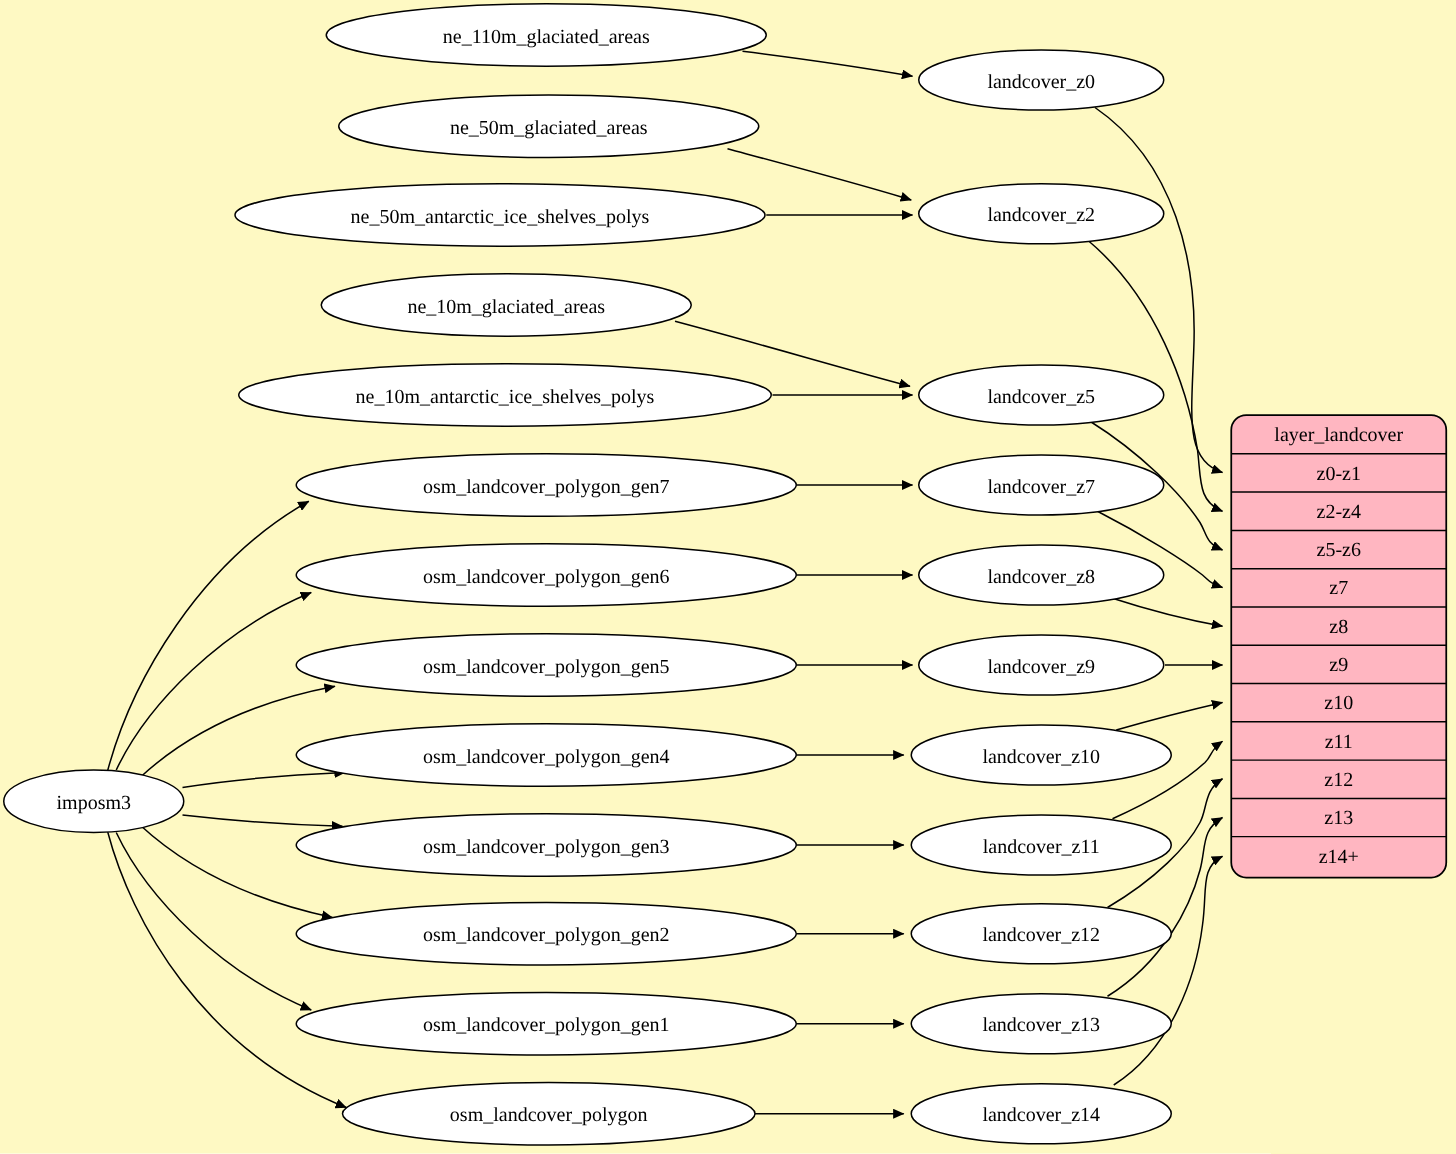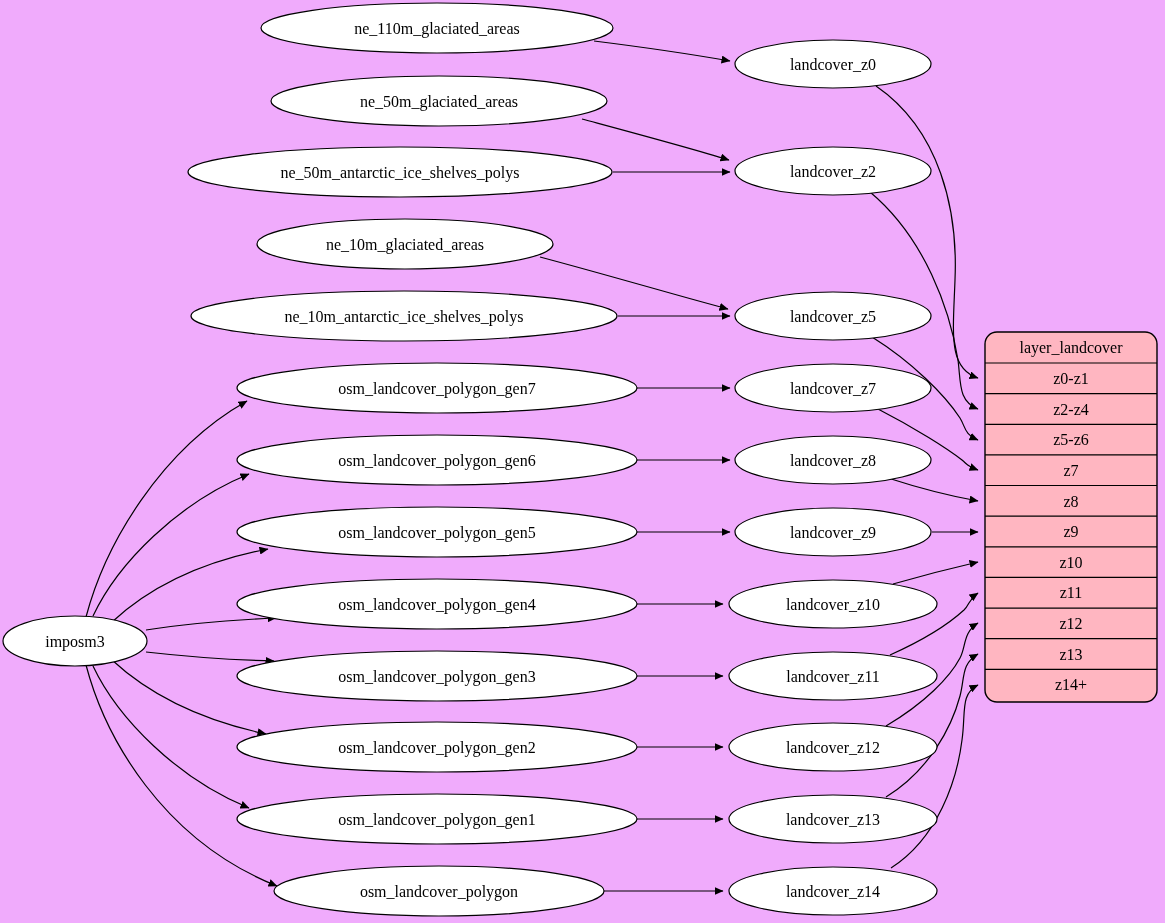--- a/index.html
+++ b/index.html
@@ -1,19 +1,19 @@
 <!DOCTYPE html>
 <html><head>
 <meta charset="utf-8">
 <style>
   html,body { margin:0; padding:0; background:#ffffff; }
   .canvas {
     position:relative;
     width:1165px; height:923px;
-    background:#f0abfc;
+    background:#fef9c3;
     font-family:"Liberation Serif","DejaVu Serif",serif;
   }
   svg { position:absolute; left:0; top:0; }
   .edge { fill:none; stroke:#000000; stroke-width:1.2; }
   .node-ellipse { fill:#ffffff; stroke:#000000; stroke-width:1.2; }
   .node-label, .row-label, .table-title {
     font-family:"Liberation Serif","DejaVu Serif",serif;
     font-size:16px; fill:#000000; text-anchor:middle;
   }
   .table-rect { stroke:#000000; stroke-width:1.4; }

